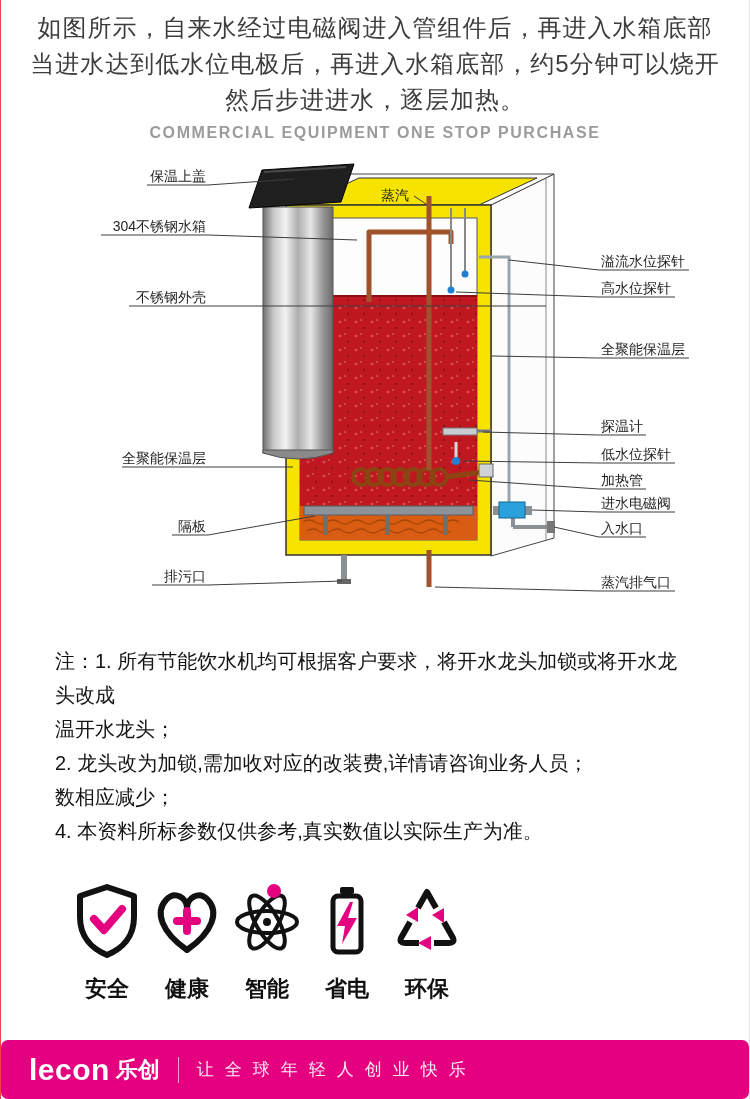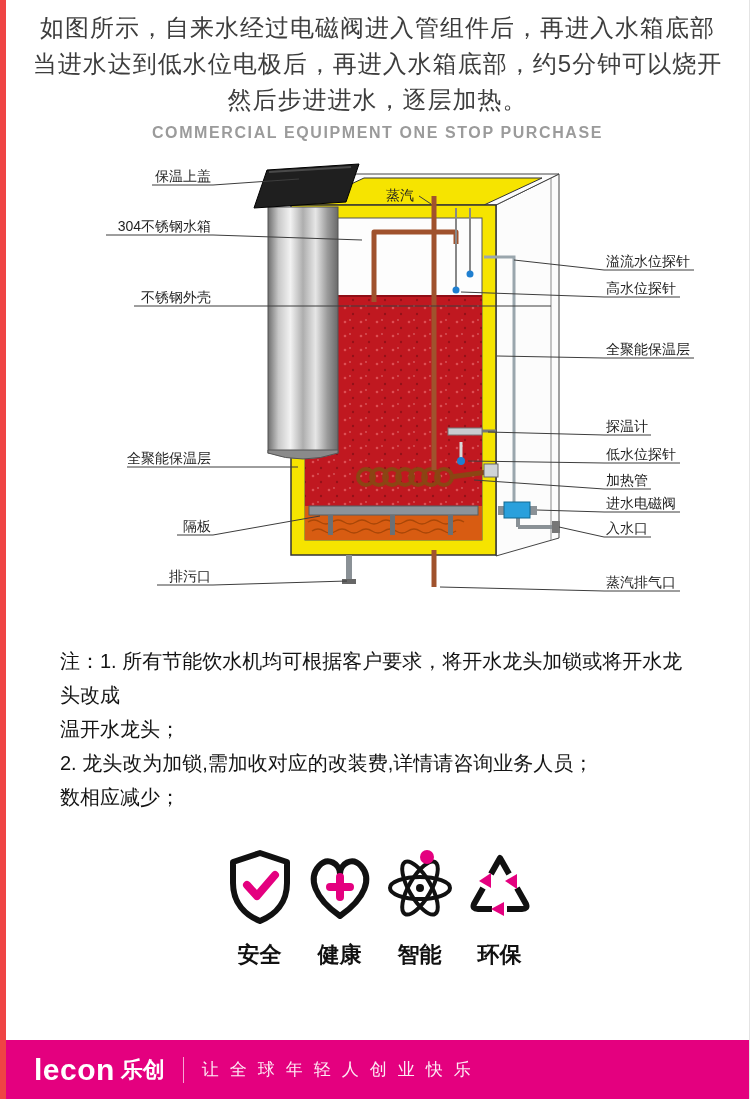--- a/index.html
+++ b/index.html
@@ -1,39 +1,39 @@
 <!DOCTYPE html>
 <html><head>
 <meta charset="utf-8">
 <style>
   html,body{margin:0;padding:0;background:#ffffff;}
   body{font-family:"Liberation Sans","DejaVu Sans",sans-serif;}
   .page{width:750px;height:1099px;margin:0 auto;background:#fff;position:relative;
         display:flex;flex-direction:column;box-sizing:border-box;
-        border-left:6px solid #ef4444;border-right:1px solid #e4e4e4;overflow:hidden;}
+        border-left:1px solid #ef4444;border-right:1px solid #e4e4e4;overflow:hidden;}
   
   .header{padding-top:10px;text-align:center;}
   .header .hline{font-size:24px;line-height:36px;color:#3d3d3d;font-weight:500;letter-spacing:1px;}
   .header .hsub{margin-top:6px;font-size:16px;font-weight:bold;color:#9b9b9b;letter-spacing:1.6px;}
   
   .diagram{position:relative;width:750px;height:470px;margin-top:8px;}
   .diagram svg{position:absolute;left:0;top:0;}
   .diagram text{font-size:14px;fill:#1f1f1f;}
   
   .notes{margin:24px 54px 0 54px;}
   .notes .nline{font-size:20px;line-height:34px;color:#141414;}
   
-  .features{display:flex;justify-content:center;align-items:flex-start;
+  .features{display:flex;justify-content:flex-start;align-items:flex-start;
             padding:0 62px 0 66px;margin-top:32px;}
   .feature{display:flex;flex-direction:column;align-items:center;}
   .feature svg{width:80px;height:80px;}
   .flabel{margin-top:14px;font-size:22px;font-weight:600;color:#111;}
   
   .footer{margin-top:auto;height:59px;background:#e4007f;display:flex;align-items:center;
-          padding:0 28px;box-sizing:border-box;}
+          padding:0 28px;box-sizing:border-box;border-radius:7px;}
   .brand{display:flex;align-items:center;color:#fff;}
   .brand-en{font-size:30px;font-weight:800;letter-spacing:0.5px;}
   .brand-cn{font-size:22px;font-weight:700;margin-left:6px;}
   .fsep{width:1px;height:26px;background:rgba(255,255,255,0.65);margin:0 18px;}
   .slogan{color:rgba(255,255,255,0.92);font-size:17px;letter-spacing:11px;white-space:nowrap;}
 </style>
 </head>
 <body>
 
 <div class="page">
@@ -208,20 +208,21 @@
         <text x="600" y="437">蒸汽排气口</text>
       </g>
     </svg>
   </div>
 
   <div class="notes">
     <div class="nline">注：1. 所有节能饮水机均可根据客户要求，将开水龙头加锁或将开水龙头改成</div>
     <div class="nline">温开水龙头；</div>
     <div class="nline">2. 龙头改为加锁,需加收对应的改装费,详情请咨询业务人员；</div>
     <div class="nline">数相应减少；</div>
+    <div class="nline">4. 本资料所标参数仅供参考,真实数值以实际生产为准。</div>
   </div>
 
   <div class="features">
 
     <div class="feature">
       <svg viewBox="0 0 80 80">
         <path d="M40 7 L67 16 V37 C67 57 55 69 40 75 C25 69 13 57 13 37 V16 Z" fill="none" stroke="#111" stroke-width="6" stroke-linejoin="round"></path>
         <path d="M27 39 L37 50 L55 29" fill="none" stroke="#e4007f" stroke-width="8" stroke-linecap="round" stroke-linejoin="round"></path>
       </svg>
       <div class="flabel">安全</div>
@@ -242,20 +243,28 @@
           <ellipse cx="40" cy="42" rx="30" ry="11"></ellipse>
           <ellipse cx="40" cy="42" rx="30" ry="11" transform="rotate(60 40 42)"></ellipse>
           <ellipse cx="40" cy="42" rx="30" ry="11" transform="rotate(120 40 42)"></ellipse>
         </g>
         <circle cx="40" cy="42" r="4" fill="#111"></circle>
         <circle cx="47" cy="11" r="7" fill="#e4007f"></circle>
       </svg>
       <div class="flabel">智能</div>
     </div>
 
+    <div class="feature">
+      <svg viewBox="0 0 80 80">
+        <rect x="26" y="16" width="28" height="56" rx="5" fill="none" stroke="#111" stroke-width="5"></rect>
+        <rect x="33" y="7" width="14" height="7" rx="2" fill="#111"></rect>
+        <polygon points="43,22 30,46 38,46 35,64 50,38 41,38 46,22" fill="#e4007f"></polygon>
+      </svg>
+      <div class="flabel">省电</div>
+    </div>
 
     <div class="feature">
       <svg viewBox="0 0 80 80">
         <path d="M40 12 L66 58 Q68 63 62 63 L18 63 Q12 63 14 58 Z" fill="none" stroke="#111" stroke-width="6" stroke-linejoin="round"></path>
         <g stroke="#fff" stroke-width="10">
           <line x1="49" y1="28" x2="57" y2="42"></line>
           <line x1="32" y1="63" x2="47" y2="63"></line>
           <line x1="23" y1="42" x2="31" y2="28"></line>
         </g>
         <g fill="#e4007f">

